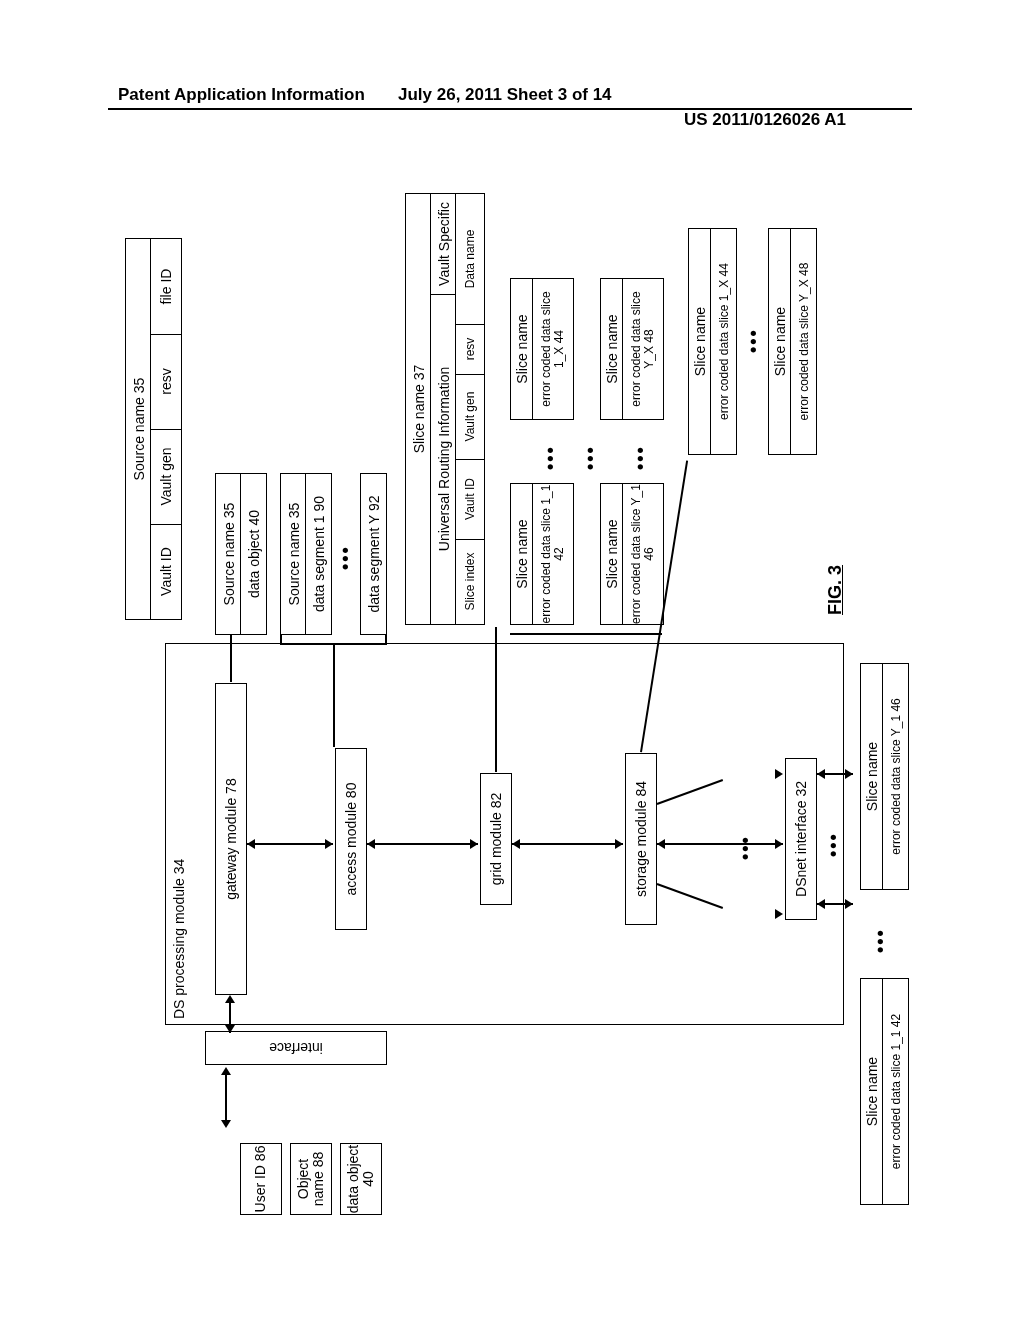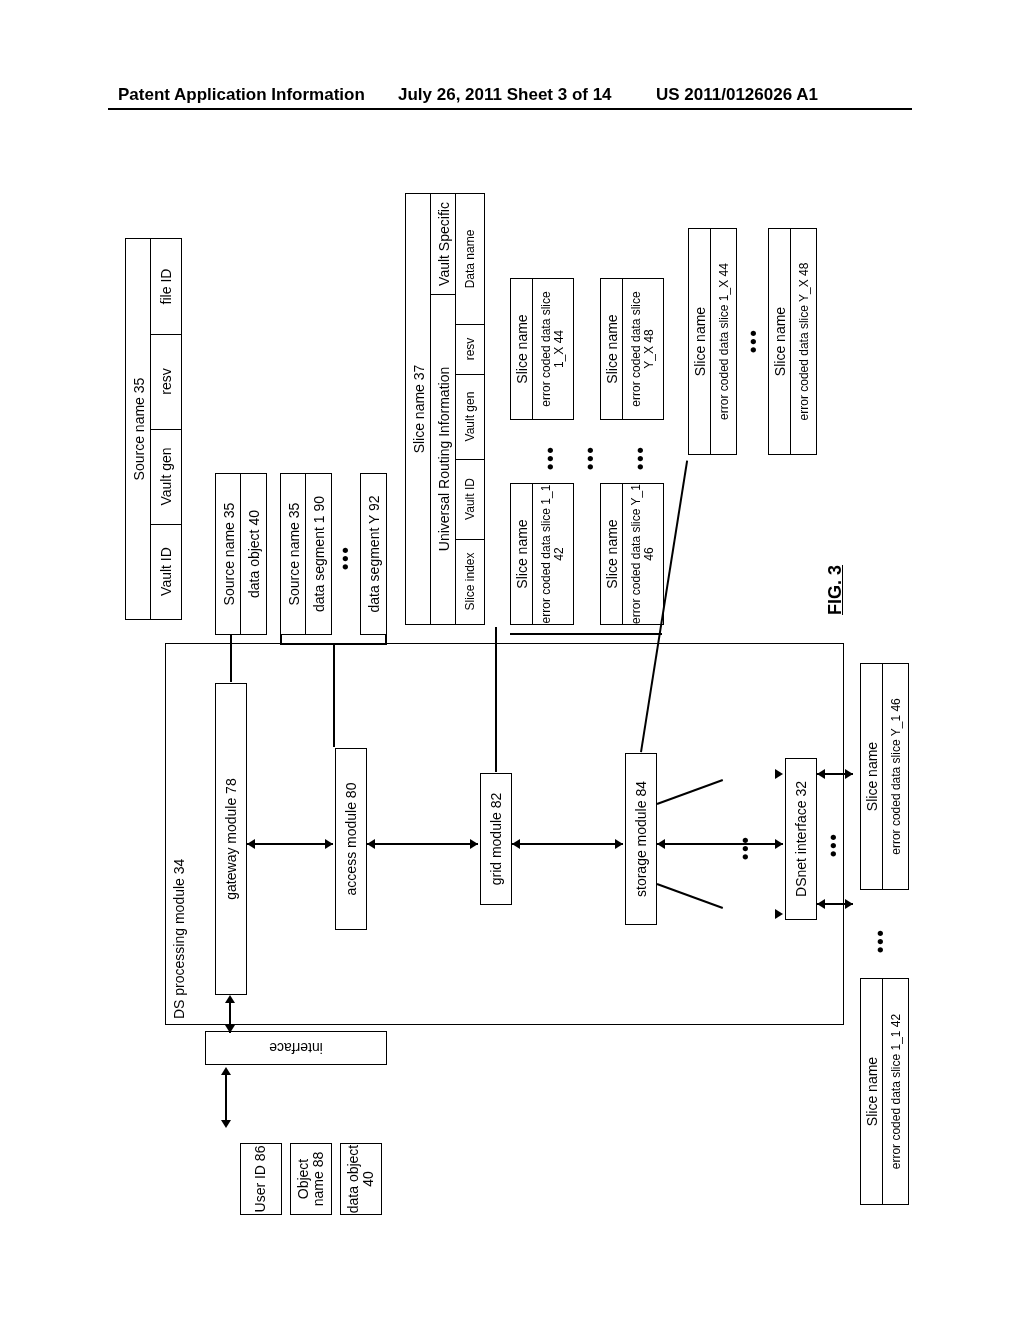--- a/index.html
+++ b/index.html
@@ -14,21 +14,21 @@
   .header {
     position: absolute;
     top: 85px;
     left: 0;
     width: 100%;
     font-size: 17px;
     font-weight: bold;
   }
   .header-left { position: absolute; left: 118px; }
   .header-mid { position: absolute; left: 398px; }
-  .header-right { position: absolute; left: 656px; }
+  .header-right { position: absolute; left: 684px; margin-top: 25px; }
   .hr-line { position: absolute; top: 108px; left: 108px; width: 804px; border-top: 2px solid black; }
   
   .diagram-container {
     position: absolute;
     top: 185px;
     left: 125px;
     width: 790px;
     height: 1030px;
     transform: rotate(-90deg);
     transform-origin: center center;

